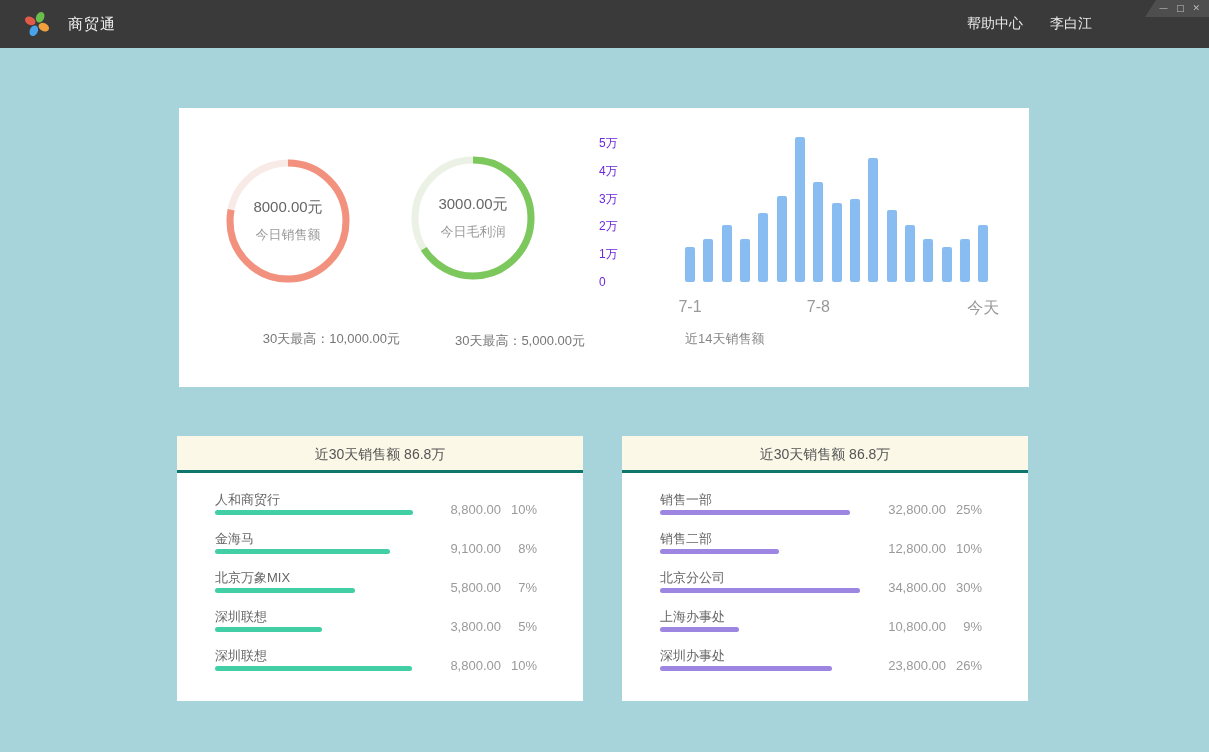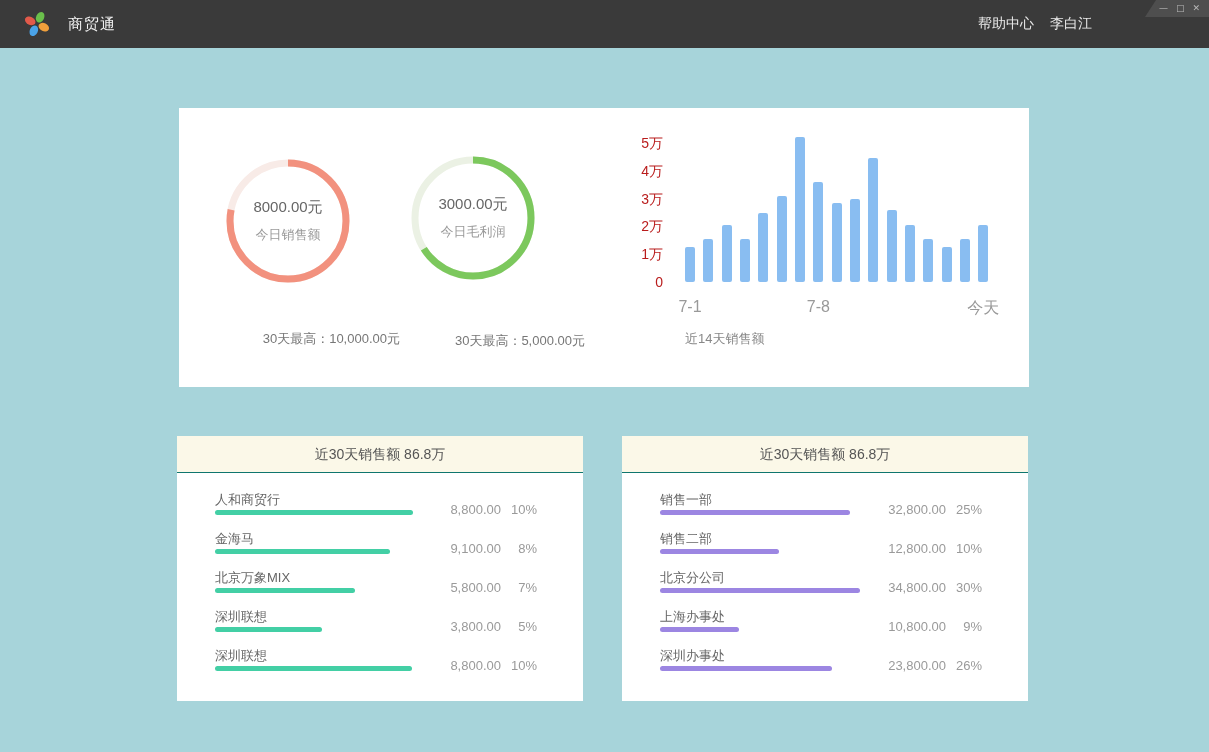--- a/index.html
+++ b/index.html
@@ -4,50 +4,50 @@
 <style>
   * { box-sizing: border-box; }
   html,body { margin:0; padding:0; }
   body { background:#a7d4da; font-family:"Liberation Sans", sans-serif; }
   .app { position:relative; width:1209px; height:752px; background:#a7d4da; overflow:hidden; }
 
   
   .titlebar { position:absolute; top:0; left:0; right:0; height:48px; background:#3a3a3a; }
   .logo { position:absolute; left:23px; top:10px; width:28px; height:28px; }
   .app-title { position:absolute; left:68px; top:0; line-height:48px; color:#f2f2f2; font-size:15px; letter-spacing:1px; }
-  .tb-right { position:absolute; right:117px; top:0; height:48px; display:flex; align-items:center; gap:16px; }
+  .tb-right { position:absolute; right:117px; top:0; height:48px; display:flex; align-items:center; gap:27px; }
   .tb-link { color:#e9e9e9; font-size:14px; cursor:pointer; }
   .win-controls { position:absolute; right:0; top:0; width:64px; height:17px; background:#4e4e4e;
     clip-path:polygon(11px 0, 100% 0, 100% 100%, 0 100%);
     display:flex; align-items:center; justify-content:flex-end; gap:8px; padding-right:9px; }
   .win-btn { color:#b9b9b9; font-size:9px; line-height:1; cursor:pointer; font-family:"DejaVu Sans", sans-serif; }
 
   
   .overview-card { position:absolute; left:179px; top:108px; width:850px; height:279px; background:#ffffff; }
 
   .gauge { position:absolute; width:132px; height:132px; }
   .gauge svg { display:block; }
   .gauge-text { position:absolute; inset:0; display:flex; flex-direction:column; align-items:center; justify-content:center; gap:9px; }
   .gauge-value { font-size:15px; color:#666; }
   .gauge-label { font-size:13px; color:#999; }
   .gauge-caption { position:absolute; width:212px; text-align:right; font-size:13px; color:#777; }
 
   .y-axis { position:absolute; left:420px; top:28px; width:64px; height:160px; }
-  .y-tick { position:absolute; right:0; width:64px; text-align:right; font-size:14px; color:#b91c1c; line-height:14px; }
+  .y-tick { position:absolute; right:0; width:64px; font-size:12px; color:#6d28d9; line-height:14px; }
   .bar-plot { position:absolute; left:506px; top:24px; width:306px; height:150px; }
   .vbar { position:absolute; bottom:0; border-radius:2px; }
   .x-axis { position:absolute; left:506px; top:190px; width:306px; height:16px; }
   .x-label { position:absolute; transform:translateX(-50%); font-size:16px; color:#999; white-space:nowrap; }
   .chart-title { position:absolute; left:506px; top:222px; width:306px; text-align:left; font-size:13px; color:#888; }
 
   
   .rank-card { position:absolute; top:436px; width:406px; height:265px; background:#ffffff; }
   .rank-card-0 { left:177px; }
   .rank-card-1 { left:622px; }
-  .rank-header { height:37px; line-height:37px; text-align:center; background:#fbf8e8; border-bottom:1px solid #0f766e; font-size:14px; color:#555; }
+  .rank-header { height:37px; line-height:37px; text-align:center; background:#fbf8e8; border-bottom:3px solid #0f766e; font-size:14px; color:#555; }
   .rank-body { position:relative; padding:16px 46px 0 38px; }
   .rank-row { position:relative; height:39px; }
   .row-name { position:absolute; left:0; top:2px; font-size:13px; color:#666; }
   .row-bar { position:absolute; left:0; top:21px; height:5px; border-radius:3px; }
   .row-value { position:absolute; right:0; top:13px; font-size:13px; color:#9a9a9a; display:flex; }
   .row-amount { min-width:72px; text-align:right; }
   .row-percent { min-width:36px; text-align:right; }
 </style>
 </head>
 <body>

